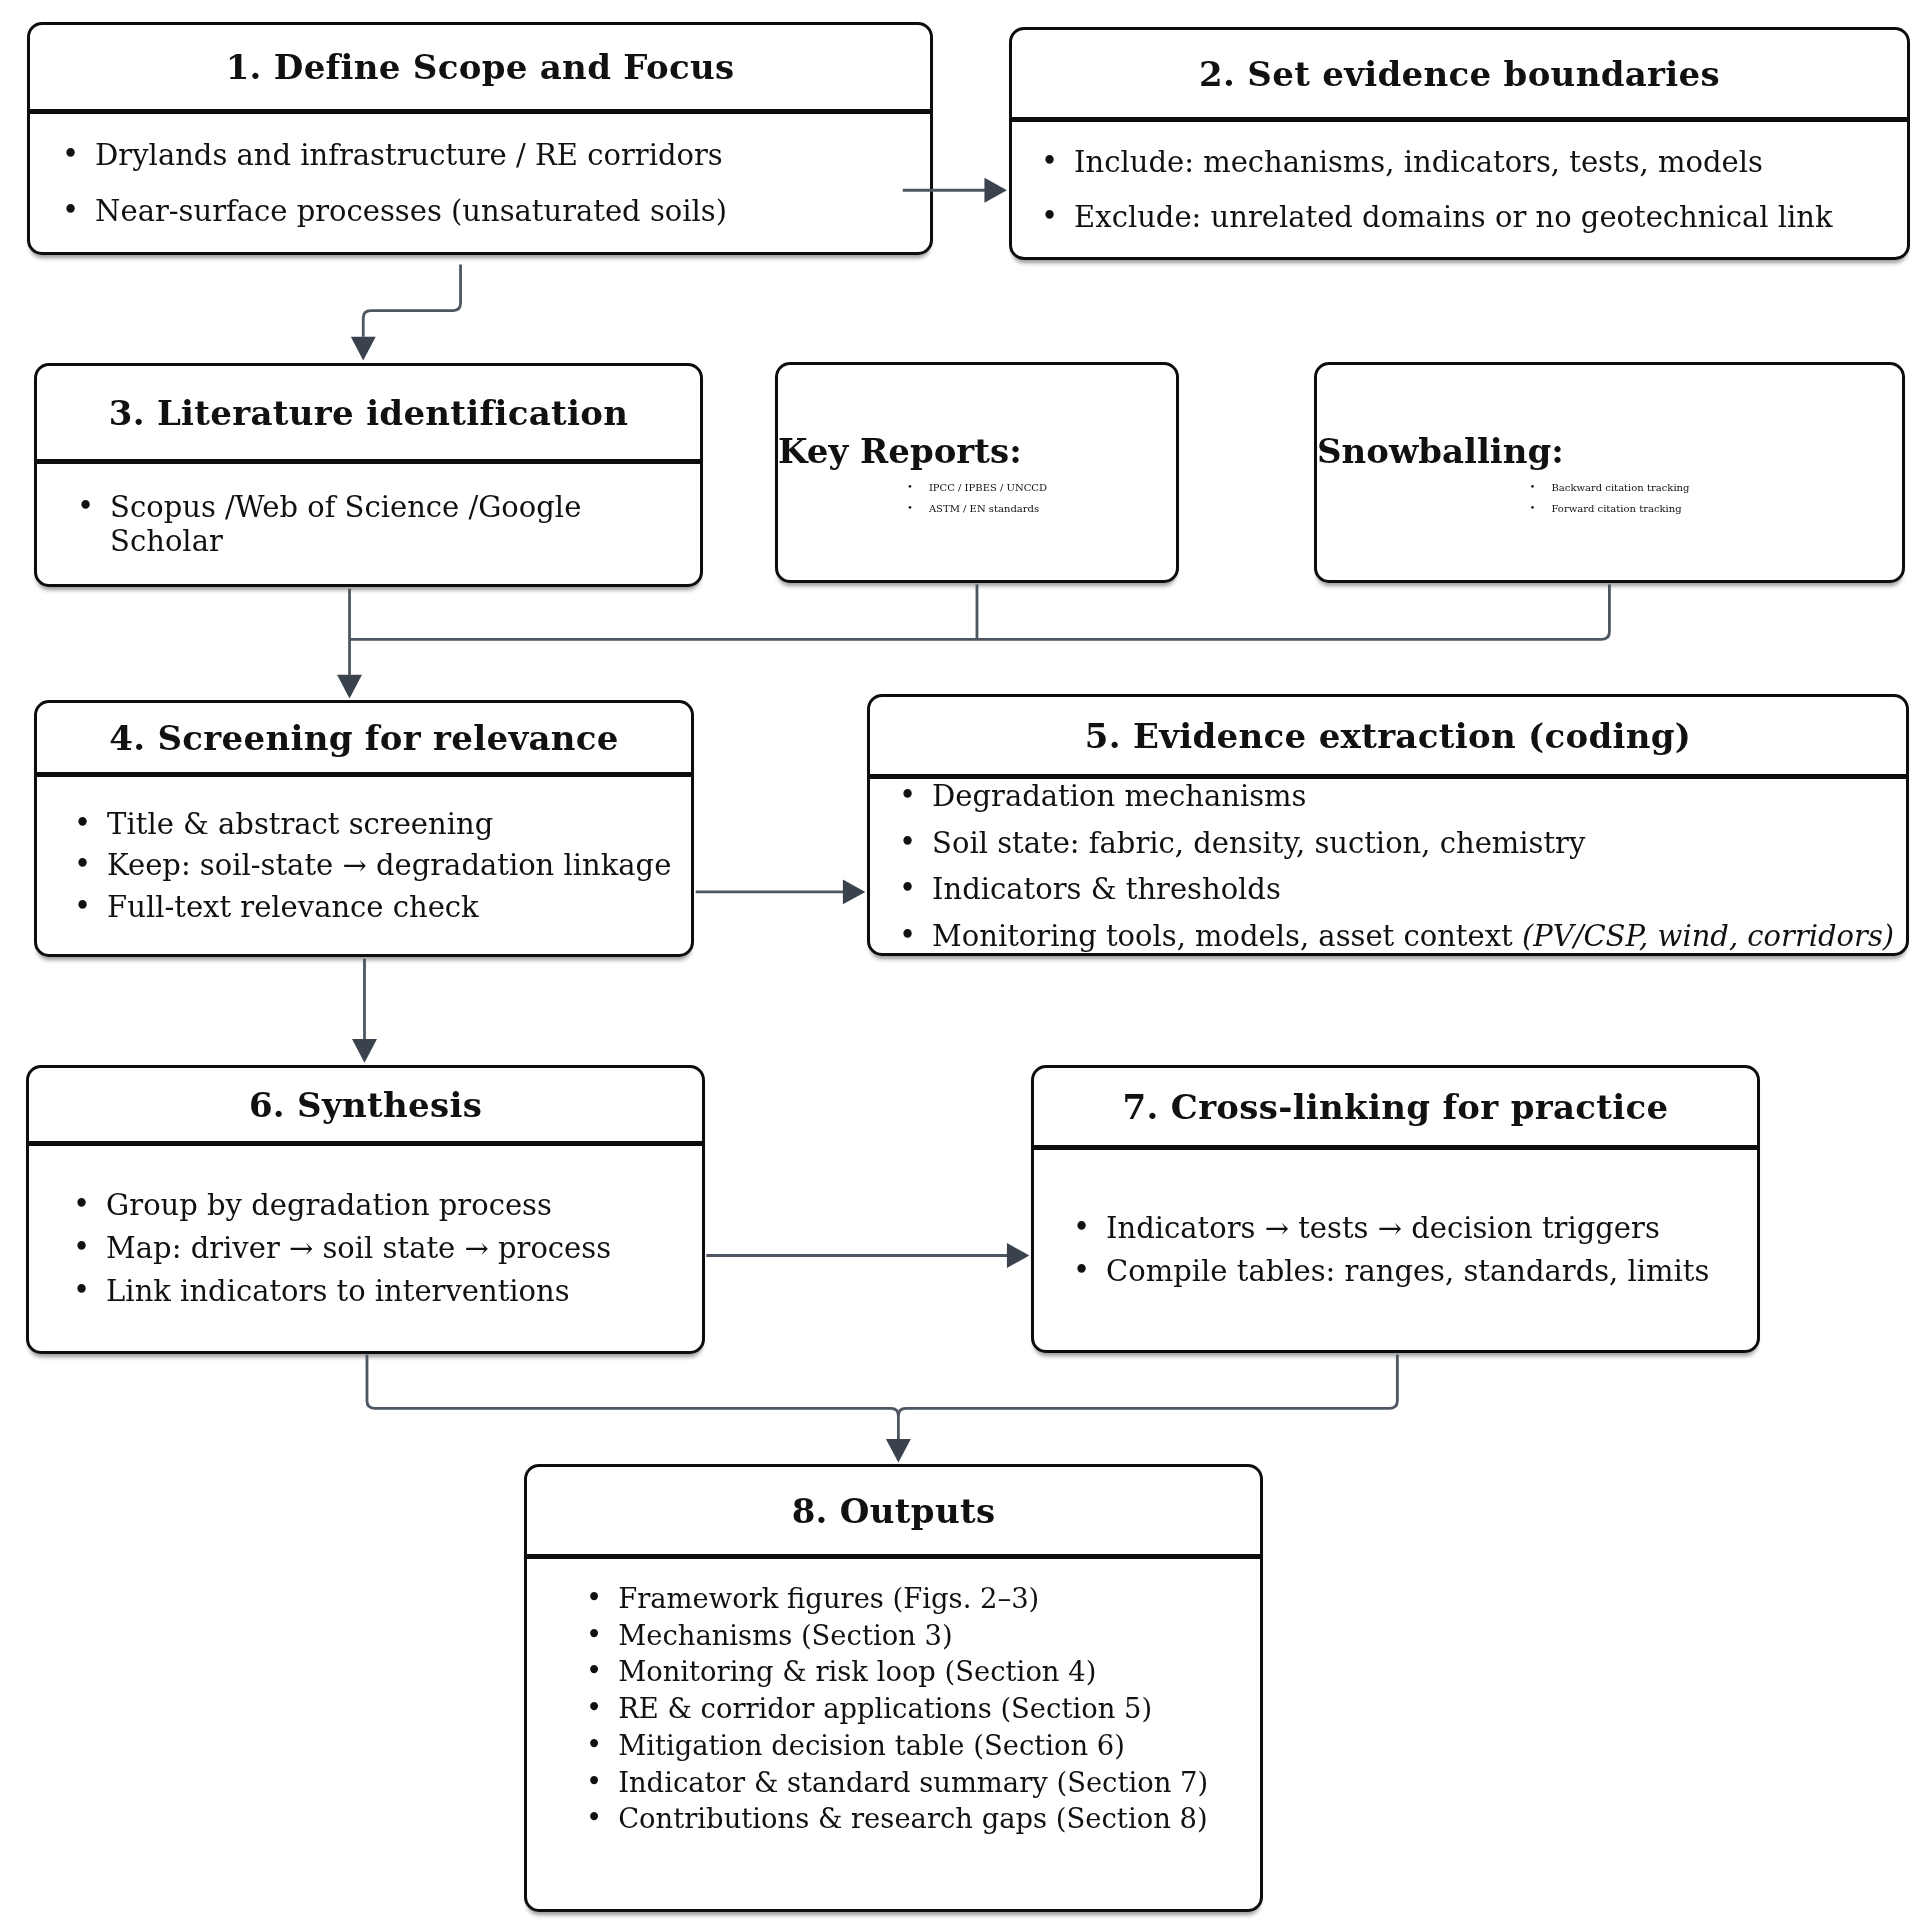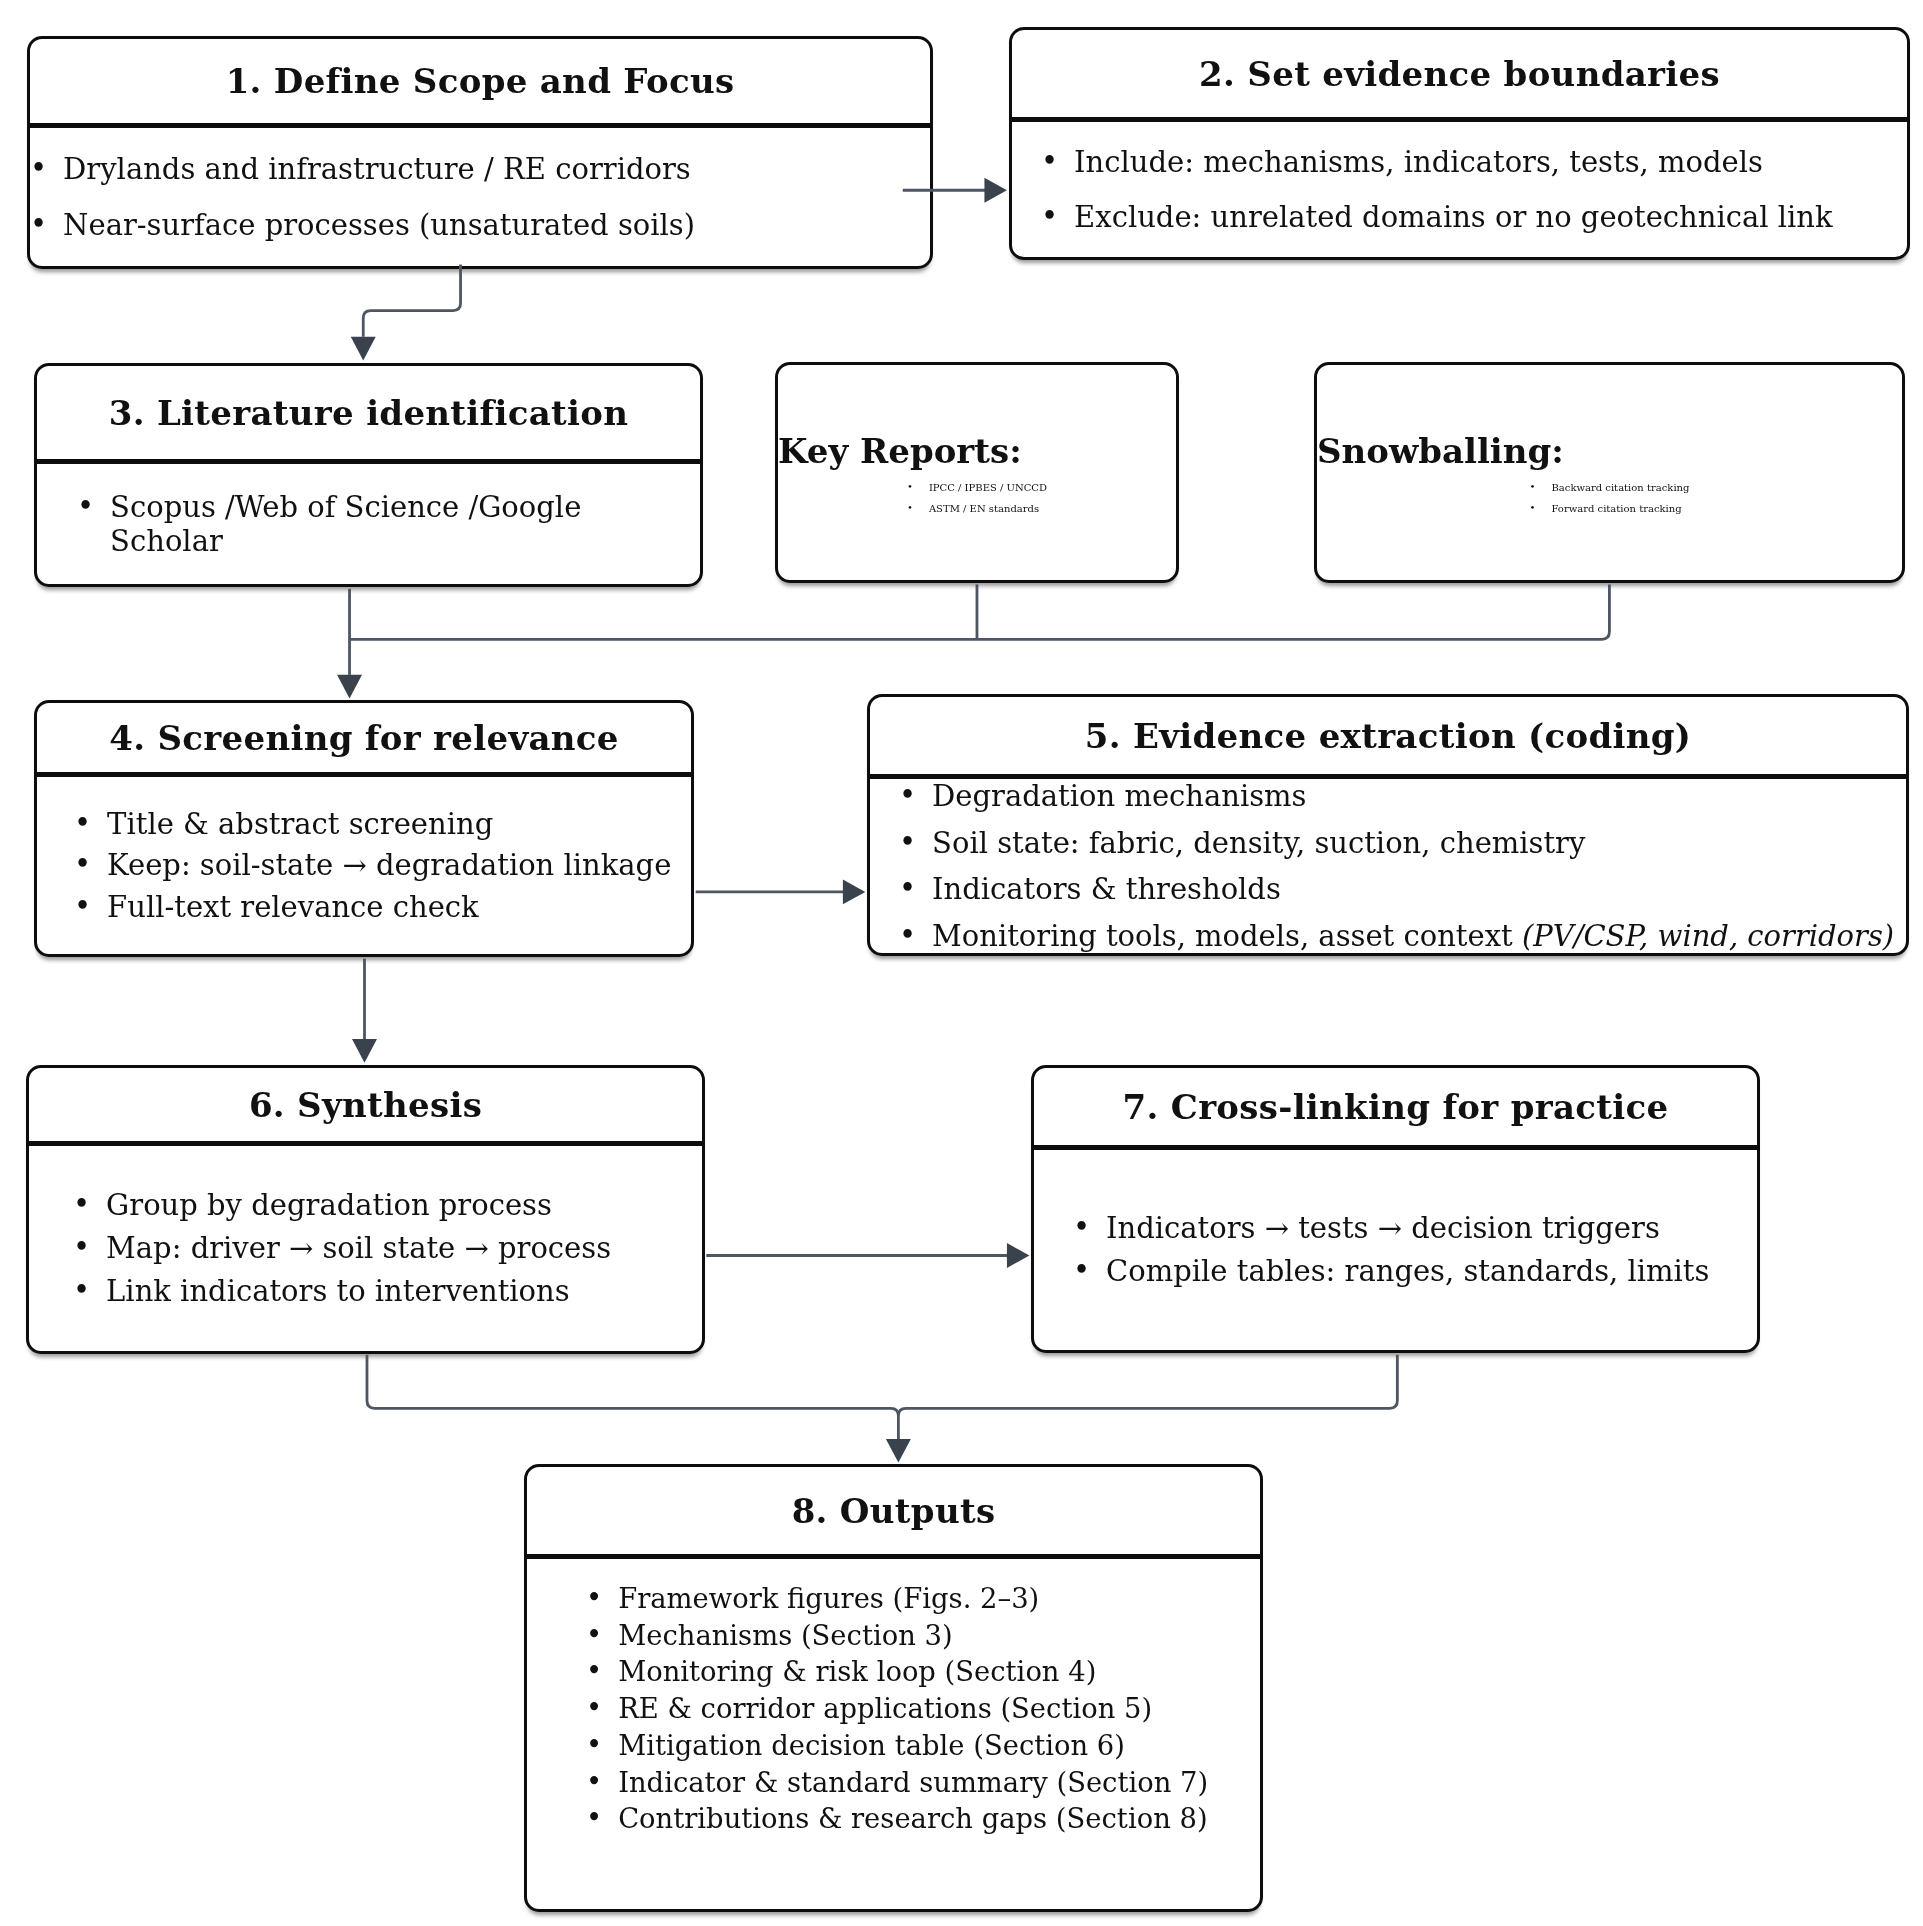--- a/index.html
+++ b/index.html
@@ -20,21 +20,21 @@
   .body{
     flex:1 1 auto;display:flex;flex-direction:column;justify-content:center;
     box-sizing:border-box;font-size:29px;line-height:1.18;
   }
   .row{display:flex;align-items:baseline;}
   .row::before{content:"\2022";flex:0 0 auto;margin-right:16px;transform:translateY(-1.2px);}
   
   .plain .ptitle{font-weight:bold;font-size:34px;text-align:left;margin-bottom:11.2px;}
   .plain .rows{align-self:center;width:max-content;display:flex;flex-direction:column;gap:10px;}
   
-  #b1{left:27px;top:36px;width:906px;height:233px;}   #b1 .hdr{height:84px;} #b1 .body{gap:21px;}
+  #b1{left:27px;top:22px;width:906px;height:233px;}   #b1 .hdr{height:84px;} #b1 .body{padding-left:32px;gap:21px;}
   #b2{left:1009px;top:27px;width:901px;height:233px;} #b2 .hdr{height:87px;} #b2 .body{padding-left:29px;gap:21px;}
   #b3{left:34px;top:363px;width:669px;height:224px;}  #b3 .hdr{height:93px;} #b3 .body{padding-left:40px;}
   #kr{left:775px;top:362px;width:404px;height:221px;justify-content:center;}
   #sb{left:1314px;top:362px;width:591px;height:221px;justify-content:center;}
   #b4{left:34px;top:700px;width:660px;height:257px;} #b4 .hdr{height:69px;} #b4 .body{padding-left:37px;gap:7.5px;}
   #b5{left:867px;top:694px;width:1042px;height:262px;} #b5 .hdr{height:77px;} #b5 .body{padding-left:29px;gap:7.5px;justify-content:space-between;}
   #b6{left:26px;top:1065px;width:679px;height:289px;} #b6 .hdr{height:73px;} #b6 .body{padding-left:44px;gap:8.7px;}
   #b7{left:1031px;top:1065px;width:729px;height:288px;} #b7 .hdr{height:77px;} #b7 .body{padding-left:39px;gap:8.7px;}
   #b8{left:524px;top:1464px;width:739px;height:448px;} #b8 .hdr{height:87px;} #b8 .body{padding-left:59px;font-size:27.4px;gap:4.4px;justify-content:flex-start;padding-top:24px;border-radius:17px;}
   .it{font-style:italic;}

